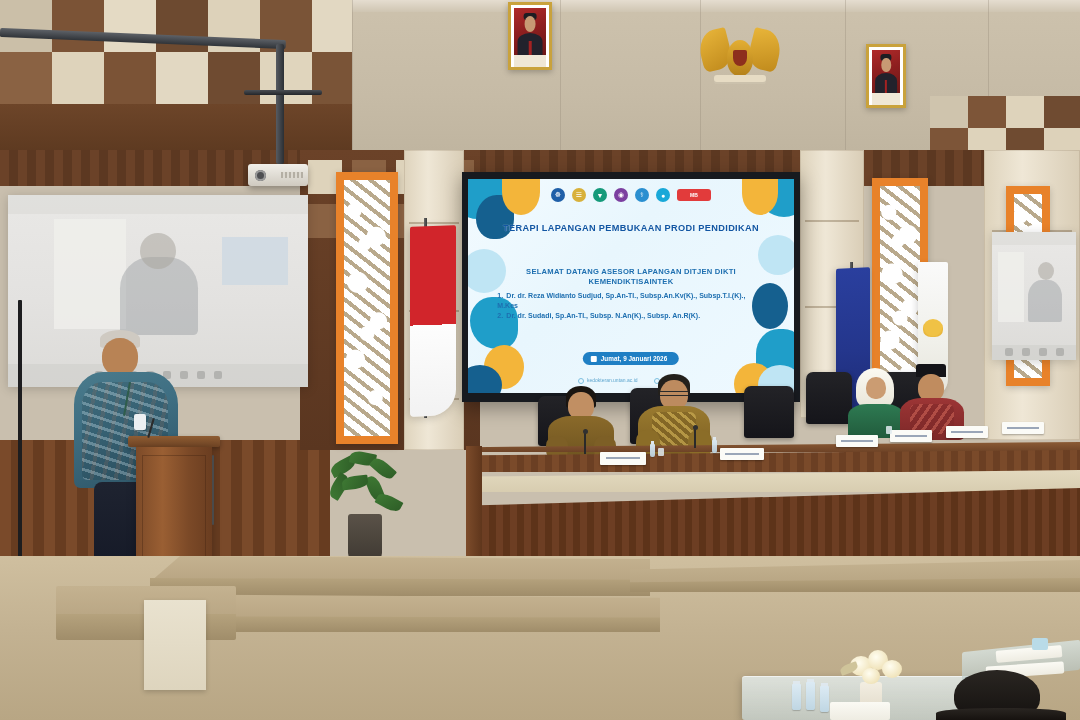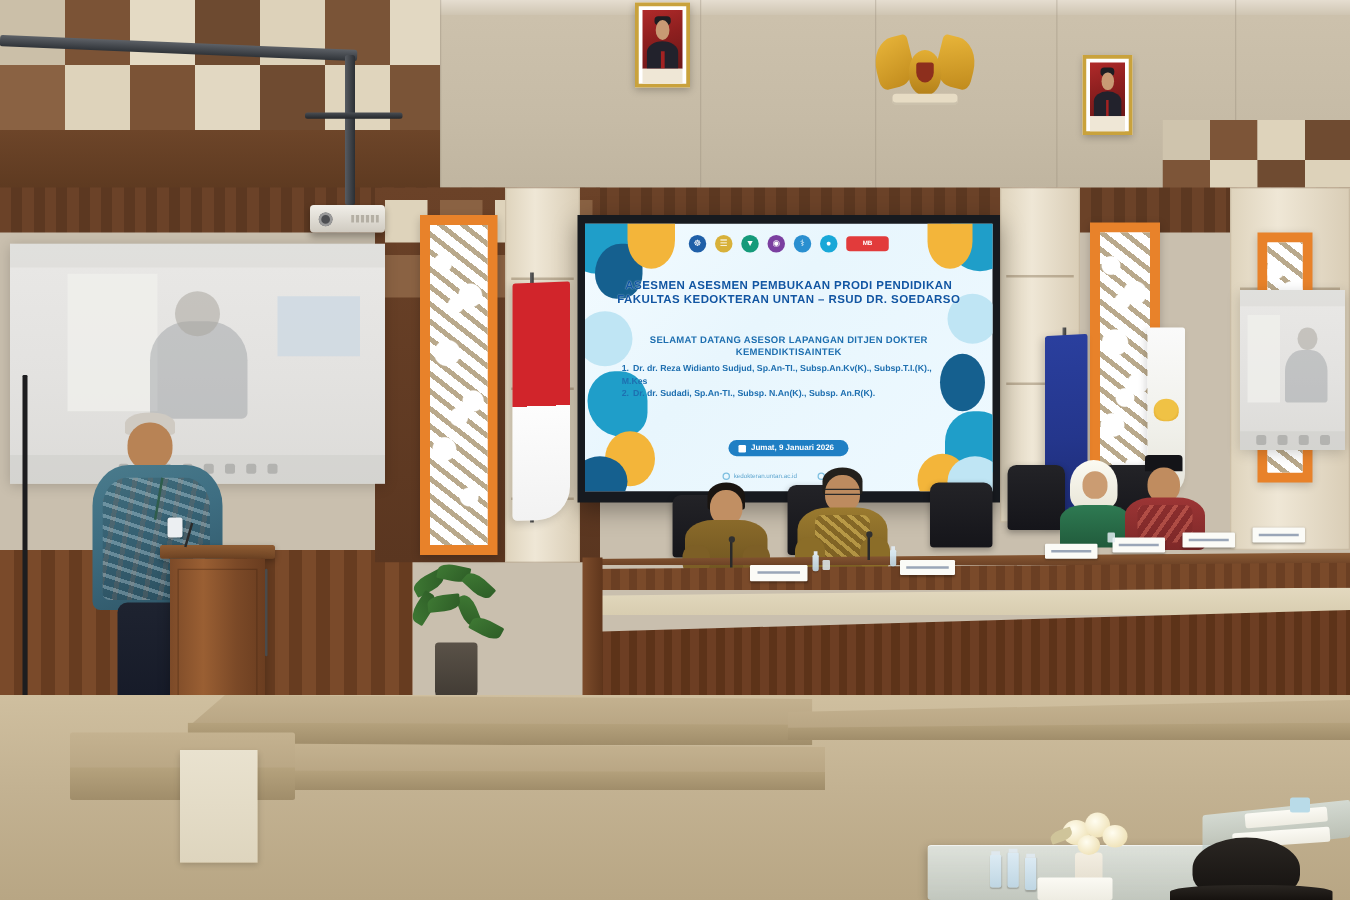--- a/index.html
+++ b/index.html
@@ -553,26 +553,25 @@
         <div class="logo" style="background:#1f5fa8;">☸</div>
         <div class="logo" style="background:#d8b13a;">☰</div>
         <div class="logo" style="background:#159a7a;">▼</div>
         <div class="logo" style="background:#7b3fa0;">◉</div>
         <div class="logo" style="background:#2a8fd0;">⚕</div>
         <div class="logo" style="background:#18a8d8;">●</div>
         <div class="logo wide" style="font-size:5px;font-weight:bold;">MB</div>
       </div>
 
       <div class="b-title">
-        <div>ASESMEN ASESMEN PEMBUKAAN PRODI PENDIDIKAN</div>
-        <div>FAKULTAS KEDOKTERAN UNTAN – RSUD DR. SOEDARSO</div>
+        <div>TERAPI LAPANGAN PEMBUKAAN PRODI PENDIDIKAN</div>
       </div>
 
       <div class="b-sub">
-        <div>SELAMAT DATANG ASESOR LAPANGAN DITJEN DOKTER</div>
+        <div>SELAMAT DATANG ASESOR LAPANGAN DITJEN DIKTI</div>
         <div>KEMENDIKTISAINTEK</div>
       </div>
 
       <ul class="b-names">
         <li>
           <span class="num">1.</span><span>Dr. dr. Reza Widianto Sudjud, Sp.An-TI., Subsp.An.Kv(K)., Subsp.T.I.(K)., M.Kes</span>
         </li>
         <li>
           <span class="num">2.</span><span>Dr. dr. Sudadi, Sp.An-TI., Subsp. N.An(K)., Subsp. An.R(K).</span>
         </li>

